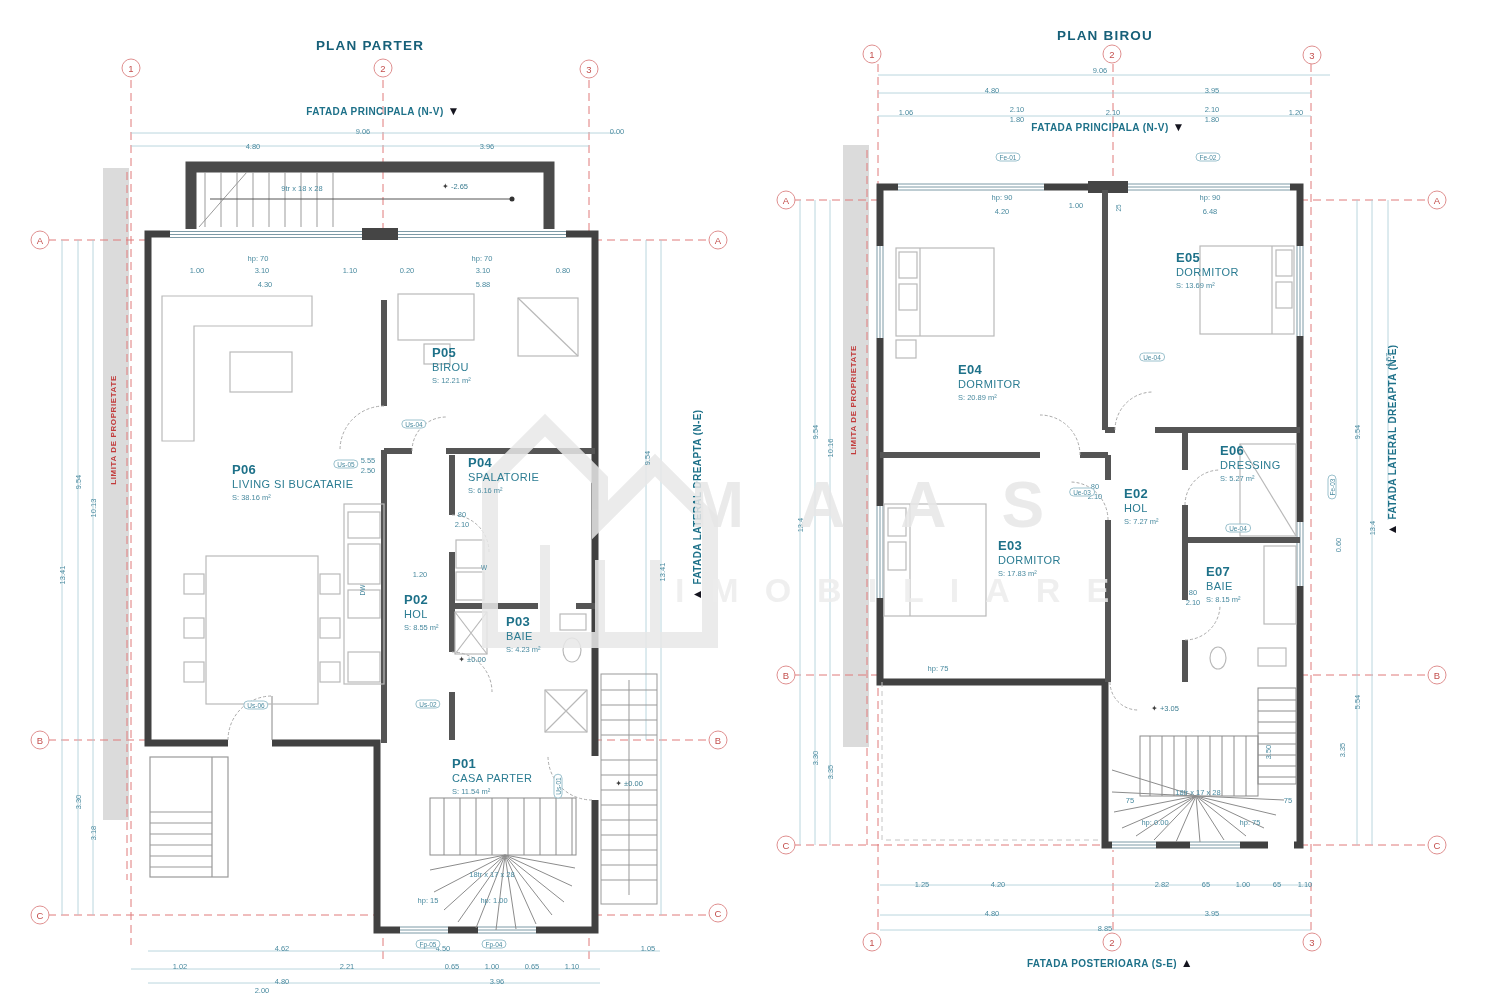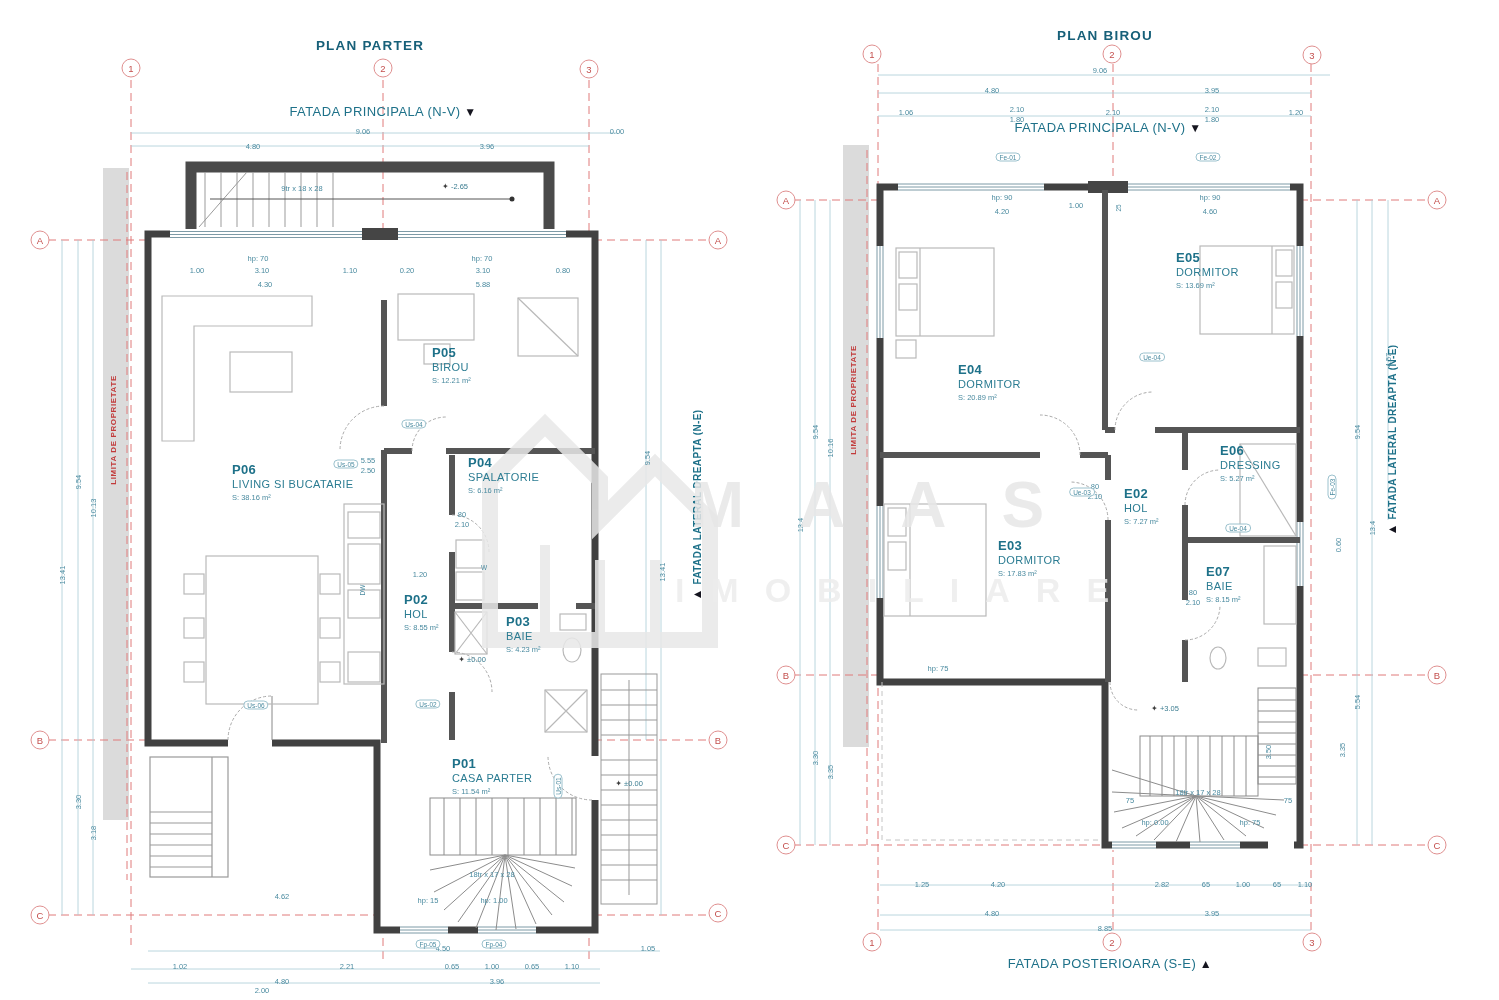--- a/index.html
+++ b/index.html
@@ -7,21 +7,21 @@
           font-family:"Liberation Sans","DejaVu Sans",sans-serif;}
   svg.base{position:absolute;left:0;top:0;z-index:1;}
   .t{position:absolute;transform:translate(-50%,-50%);white-space:nowrap;z-index:2;}
   .v{transform:translate(-50%,-50%) rotate(-90deg);}
   .d{font-size:7.5px;color:#4b8ba0;}
   .sm{font-size:6.5px;}
   .tag{font-size:6.5px;color:#4b8ba0;border:1px solid #9cc2ce;border-radius:7px;padding:0 3px;background:rgba(255,255,255,.85);}
   .lvl{font-size:7.5px;color:#3c7d91;}
   .lvl::before{content:"✦ ";color:#3a3a3a;font-size:8px;}
   .title{font-weight:bold;font-size:13.5px;color:#176079;letter-spacing:1.2px;}
-  .fac{font-weight:normal;font-size:13px;color:#1e7189;letter-spacing:.4px;}
+  .fac{font-weight:bold;font-size:10px;color:#1e7189;letter-spacing:.4px;}
   .fac.down::after{content:"  ▼";color:#15151f;font-size:12px;}
   .fac.up::after{content:"  ▲";color:#15151f;font-size:12px;}
   .facv{font-weight:bold;font-size:10px;color:#1e7189;letter-spacing:.4px;}
   .facv::before{content:"▲   ";color:#15151f;font-size:12px;}
   .prop{font-weight:bold;font-size:8px;color:#c23b3b;letter-spacing:.6px;}
   .bub{position:absolute;width:17px;height:17px;border:1.2px solid #e09090;border-radius:50%;
        color:#c4504e;font-size:9.5px;display:flex;align-items:center;justify-content:center;
        background:rgba(255,255,255,.9);transform:translate(-50%,-50%);z-index:2;}
   .room{position:absolute;z-index:2;}
   .rc{font-weight:bold;font-size:13px;color:#1e7189;letter-spacing:.3px;}
@@ -301,21 +301,21 @@
 <span class="t d" style="left:363px;top:131px">9.06</span>
 <span class="t d" style="left:487px;top:146px">3.96</span>
 <span class="t d" style="left:617px;top:131px">0.00</span>
 <span class="t d v" style="left:62px;top:575px">13.41</span>
 <span class="t d v" style="left:78px;top:482px">9.54</span>
 <span class="t d v" style="left:93px;top:508px">10.13</span>
 <span class="t d v" style="left:78px;top:802px">3.30</span>
 <span class="t d v" style="left:93px;top:833px">3.18</span>
 <span class="t d v" style="left:647px;top:458px">9.54</span>
 <span class="t d v" style="left:662px;top:572px">13.41</span>
-<span class="t d" style="left:282px;top:896px">4.62</span>
+<span class="t d" style="left:282px;top:948px">4.62</span>
 <span class="t d" style="left:443px;top:948px">4.50</span>
 <span class="t d" style="left:648px;top:948px">1.05</span>
 <span class="t d" style="left:180px;top:966px">1.02</span>
 <span class="t d" style="left:262px;top:990px">2.00</span>
 <span class="t d" style="left:347px;top:966px">2.21</span>
 <span class="t d" style="left:452px;top:966px">0.65</span>
 <span class="t d" style="left:492px;top:966px">1.00</span>
 <span class="t d" style="left:532px;top:966px">0.65</span>
 <span class="t d" style="left:572px;top:966px">1.10</span>
 <span class="t d" style="left:282px;top:981px">4.80</span>
@@ -435,21 +435,21 @@
 <span class="t d" style="left:906px;top:112px">1.06</span>
 <span class="t d" style="left:1017px;top:109px">2.10</span>
 <span class="t d" style="left:1017px;top:119px">1.80</span>
 <span class="t d" style="left:1113px;top:112px">2.10</span>
 <span class="t d" style="left:1212px;top:109px">2.10</span>
 <span class="t d" style="left:1212px;top:119px">1.80</span>
 <span class="t d" style="left:1296px;top:112px">1.20</span>
 <span class="t d" style="left:1002px;top:211px">4.20</span>
 <span class="t d" style="left:1076px;top:205px">1.00</span>
 <span class="t d sm v" style="left:1118px;top:208px">25</span>
-<span class="t d" style="left:1210px;top:211px">4.60</span>
+<span class="t d" style="left:1210px;top:211px">6.48</span>
 <span class="t d v" style="left:800px;top:525px">13.4</span>
 <span class="t d v" style="left:815px;top:432px">9.54</span>
 <span class="t d v" style="left:830px;top:448px">10.16</span>
 <span class="t d v" style="left:815px;top:758px">3.30</span>
 <span class="t d v" style="left:830px;top:772px">3.35</span>
 <span class="t d v" style="left:1388px;top:360px">4.57</span>
 <span class="t d v" style="left:1357px;top:432px">9.54</span>
 <span class="t d v" style="left:1372px;top:528px">13.4</span>
 <span class="t d v" style="left:1357px;top:702px">5.54</span>
 <span class="t d v" style="left:1342px;top:750px">3.35</span>

